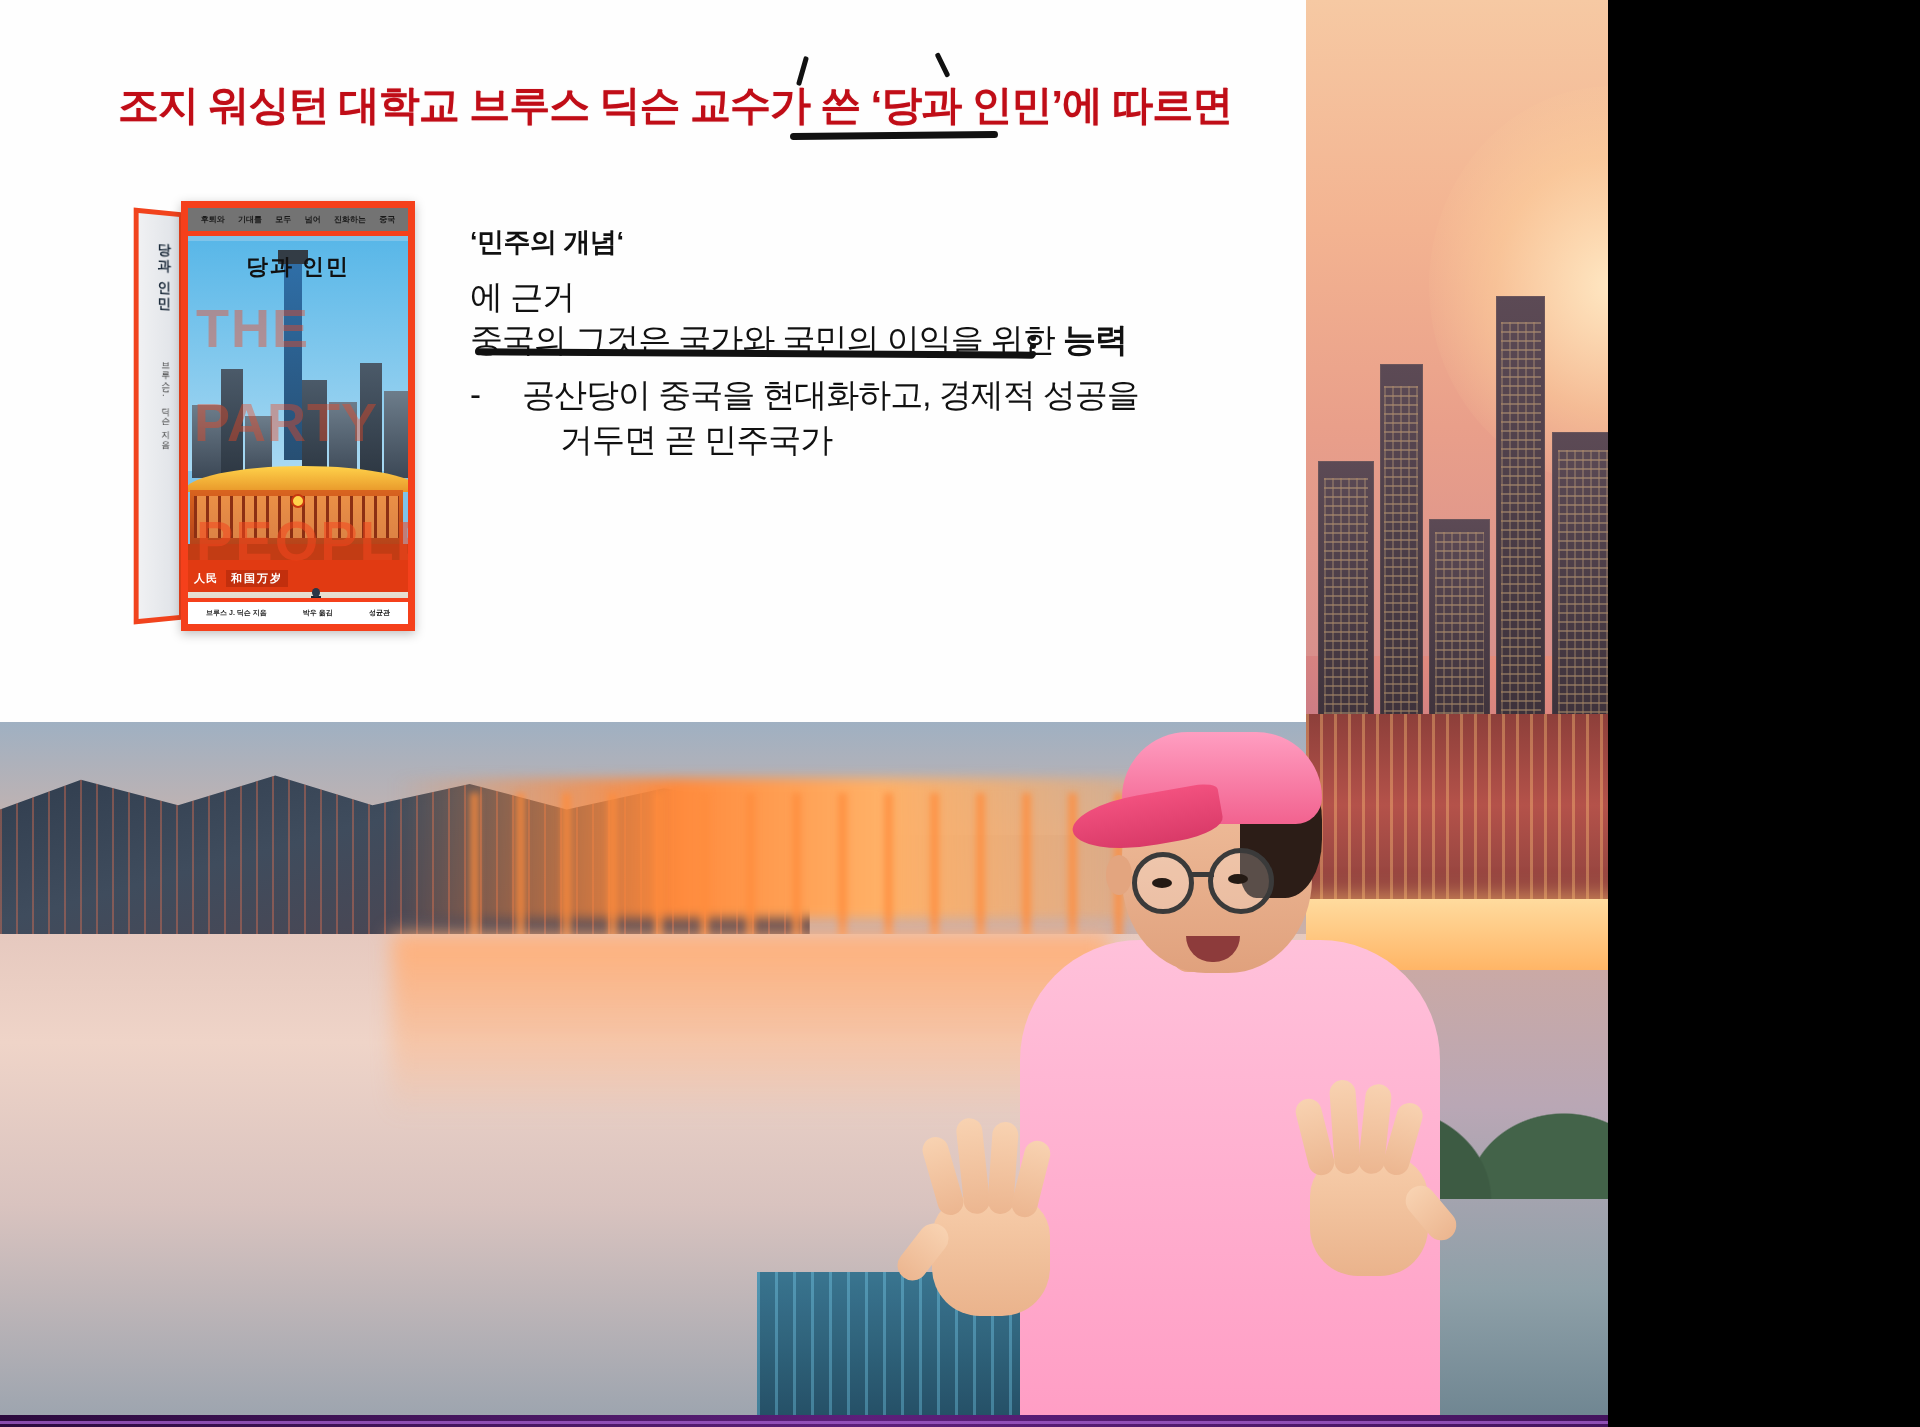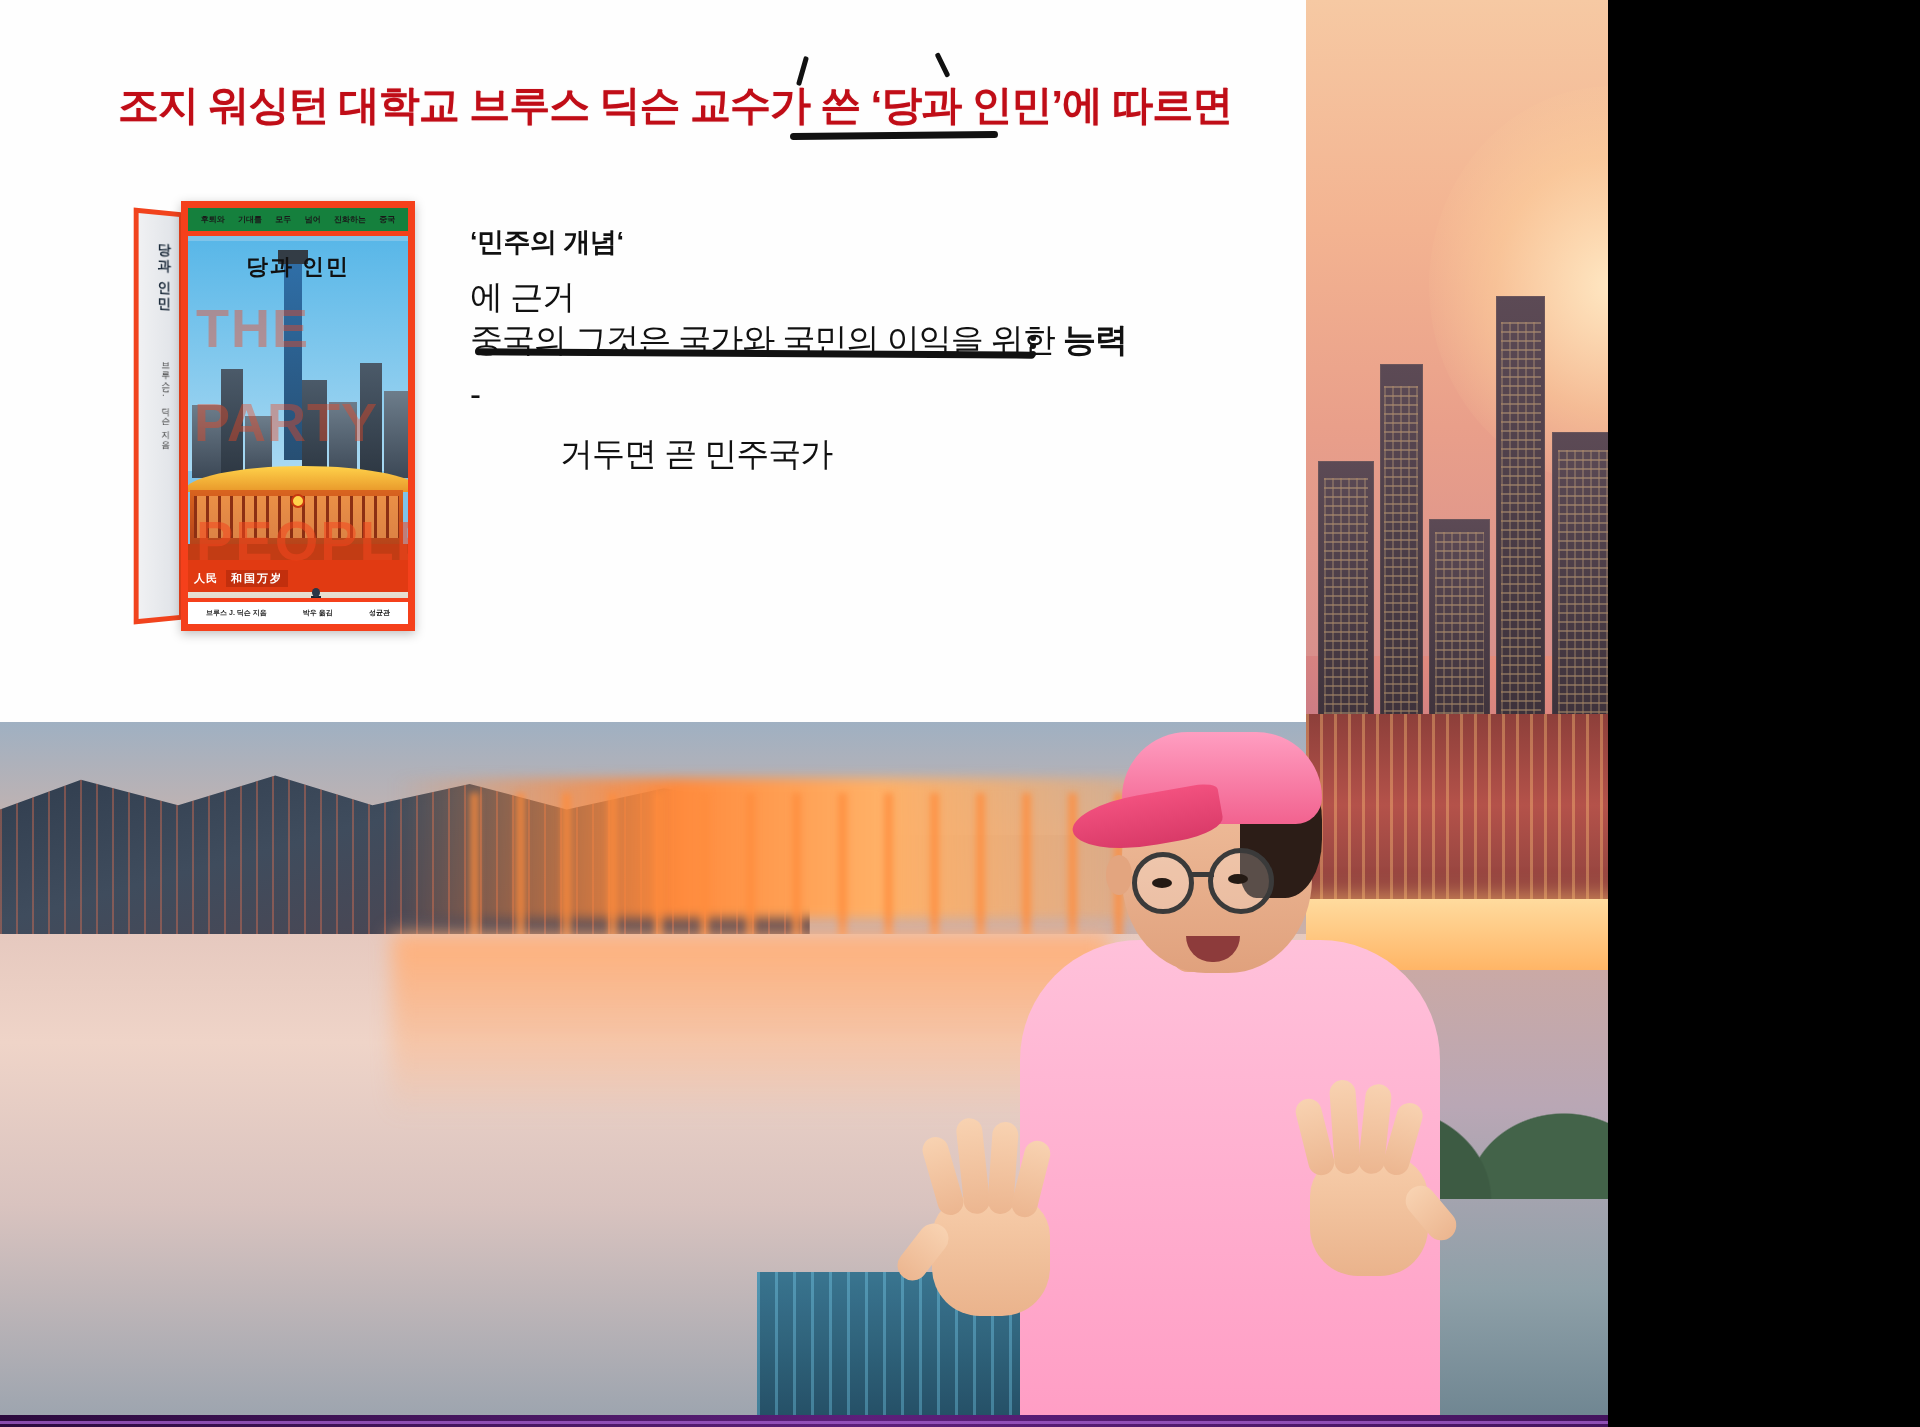--- a/index.html
+++ b/index.html
@@ -56,21 +56,21 @@
     background:linear-gradient(90deg,#f0f1f3,#dfe2e7);
     border:5px solid #f1431d;box-sizing:border-box;
     transform:perspective(600px) rotateY(16deg);}
   .spine-t1{position:absolute;left:14px;top:18px;width:22px;font-size:14px;font-weight:bold;color:#1b2a3a;
     writing-mode:vertical-rl;letter-spacing:2px;}
   .spine-t2{position:absolute;left:16px;top:140px;width:18px;font-size:9px;color:#333;
     writing-mode:vertical-rl;letter-spacing:1px;}
   .book-front{position:absolute;left:48px;top:0;width:234px;height:430px;
     border:7px solid #f5401b;box-sizing:border-box;background:#7fc4ea;overflow:hidden;
     box-shadow:0 3px 10px rgba(0,0,0,.25);}
-  .bf-toprow{position:absolute;left:0;top:0;width:100%;height:28px;background:#15803d;
+  .bf-toprow{position:absolute;left:0;top:0;width:100%;height:28px;background:#737373;
     border-bottom:5px solid #f5401b;display:flex;align-items:center;justify-content:space-around;
     font-size:8px;font-weight:bold;color:#1a1a1a;padding:0 6px;box-sizing:border-box;}
   .bf-sky{position:absolute;left:0;top:33px;width:100%;height:230px;
     background:linear-gradient(#59b7e8,#a9d9f2);}
   .bf-bigtitle{position:absolute;left:0;top:44px;width:100%;text-align:center;
     font-size:22px;font-weight:bold;color:#111;letter-spacing:2px;}
   .bf-ghost{position:absolute;left:8px;top:96px;width:100%;font-size:54px;font-weight:bold;
     color:rgba(244,70,30,.42);letter-spacing:2px;line-height:.92;}
   .bf-ghost2{position:absolute;left:6px;top:190px;width:100%;font-size:54px;font-weight:bold;
     color:rgba(244,70,30,.40);letter-spacing:1px;line-height:.92;}
@@ -106,21 +106,21 @@
     font-size:7px;font-weight:bold;color:#222;}
 
   
   .body-wrap{position:absolute;left:470px;top:224px;width:740px;color:#111;}
   .bt-head{font-size:27px;font-weight:bold;letter-spacing:-.5px;margin-bottom:16px;}
   .bt-line{font-size:33px;line-height:1.30;letter-spacing:-1px;white-space:nowrap;}
   .bt-line b{font-weight:bold;}
   .bullet{display:flex;gap:38px;font-size:33px;line-height:1.38;letter-spacing:-1px;margin-top:10px;}
   .bullet .dash{width:14px;flex:none;}
   .bullet .btxt{white-space:nowrap;}
-  .bullet2{margin-left:90px;font-size:33px;line-height:1.38;letter-spacing:-1px;white-space:nowrap;margin-top:14px;}
+  .bullet2{margin-left:90px;font-size:33px;line-height:1.38;letter-spacing:-1px;white-space:nowrap;}
 
   
   .ann-underline-body{position:absolute;left:475px;top:350px;width:560px;height:7px;background:#111;
     border-radius:4px;transform:rotate(.35deg);}
   .ann-dotcircle{position:absolute;left:1026px;top:335px;width:14px;height:22px;}
   .ann-dotcircle i{position:absolute;left:4px;width:6px;height:6px;border-radius:50%;background:#111;}
   .ann-dotcircle i:nth-child(1){top:0;}
   .ann-dotcircle i:nth-child(2){top:8px;}
   .ann-dotcircle i:nth-child(3){top:16px;}
 
@@ -288,20 +288,21 @@
       <div class="bt-line">
         <span>에 근거</span>
       </div>
 
       <div class="bt-line">
         <span>중국의 그것은 국가와 국민의 이익을 위한 </span><b>능력</b>
       </div>
 
       <div class="bullet">
         <span class="dash">-</span>
+        <span class="btxt">공산당이 중국을 현대화하고, 경제적 성공을</span>
       </div>
       <div class="bullet2">거두면 곧 민주국가</div>
     </div>
 
     <div class="ann-underline-body"></div>
     <div class="ann-dotcircle">
       <i></i>
         <i></i>
         <i></i>
     </div>

